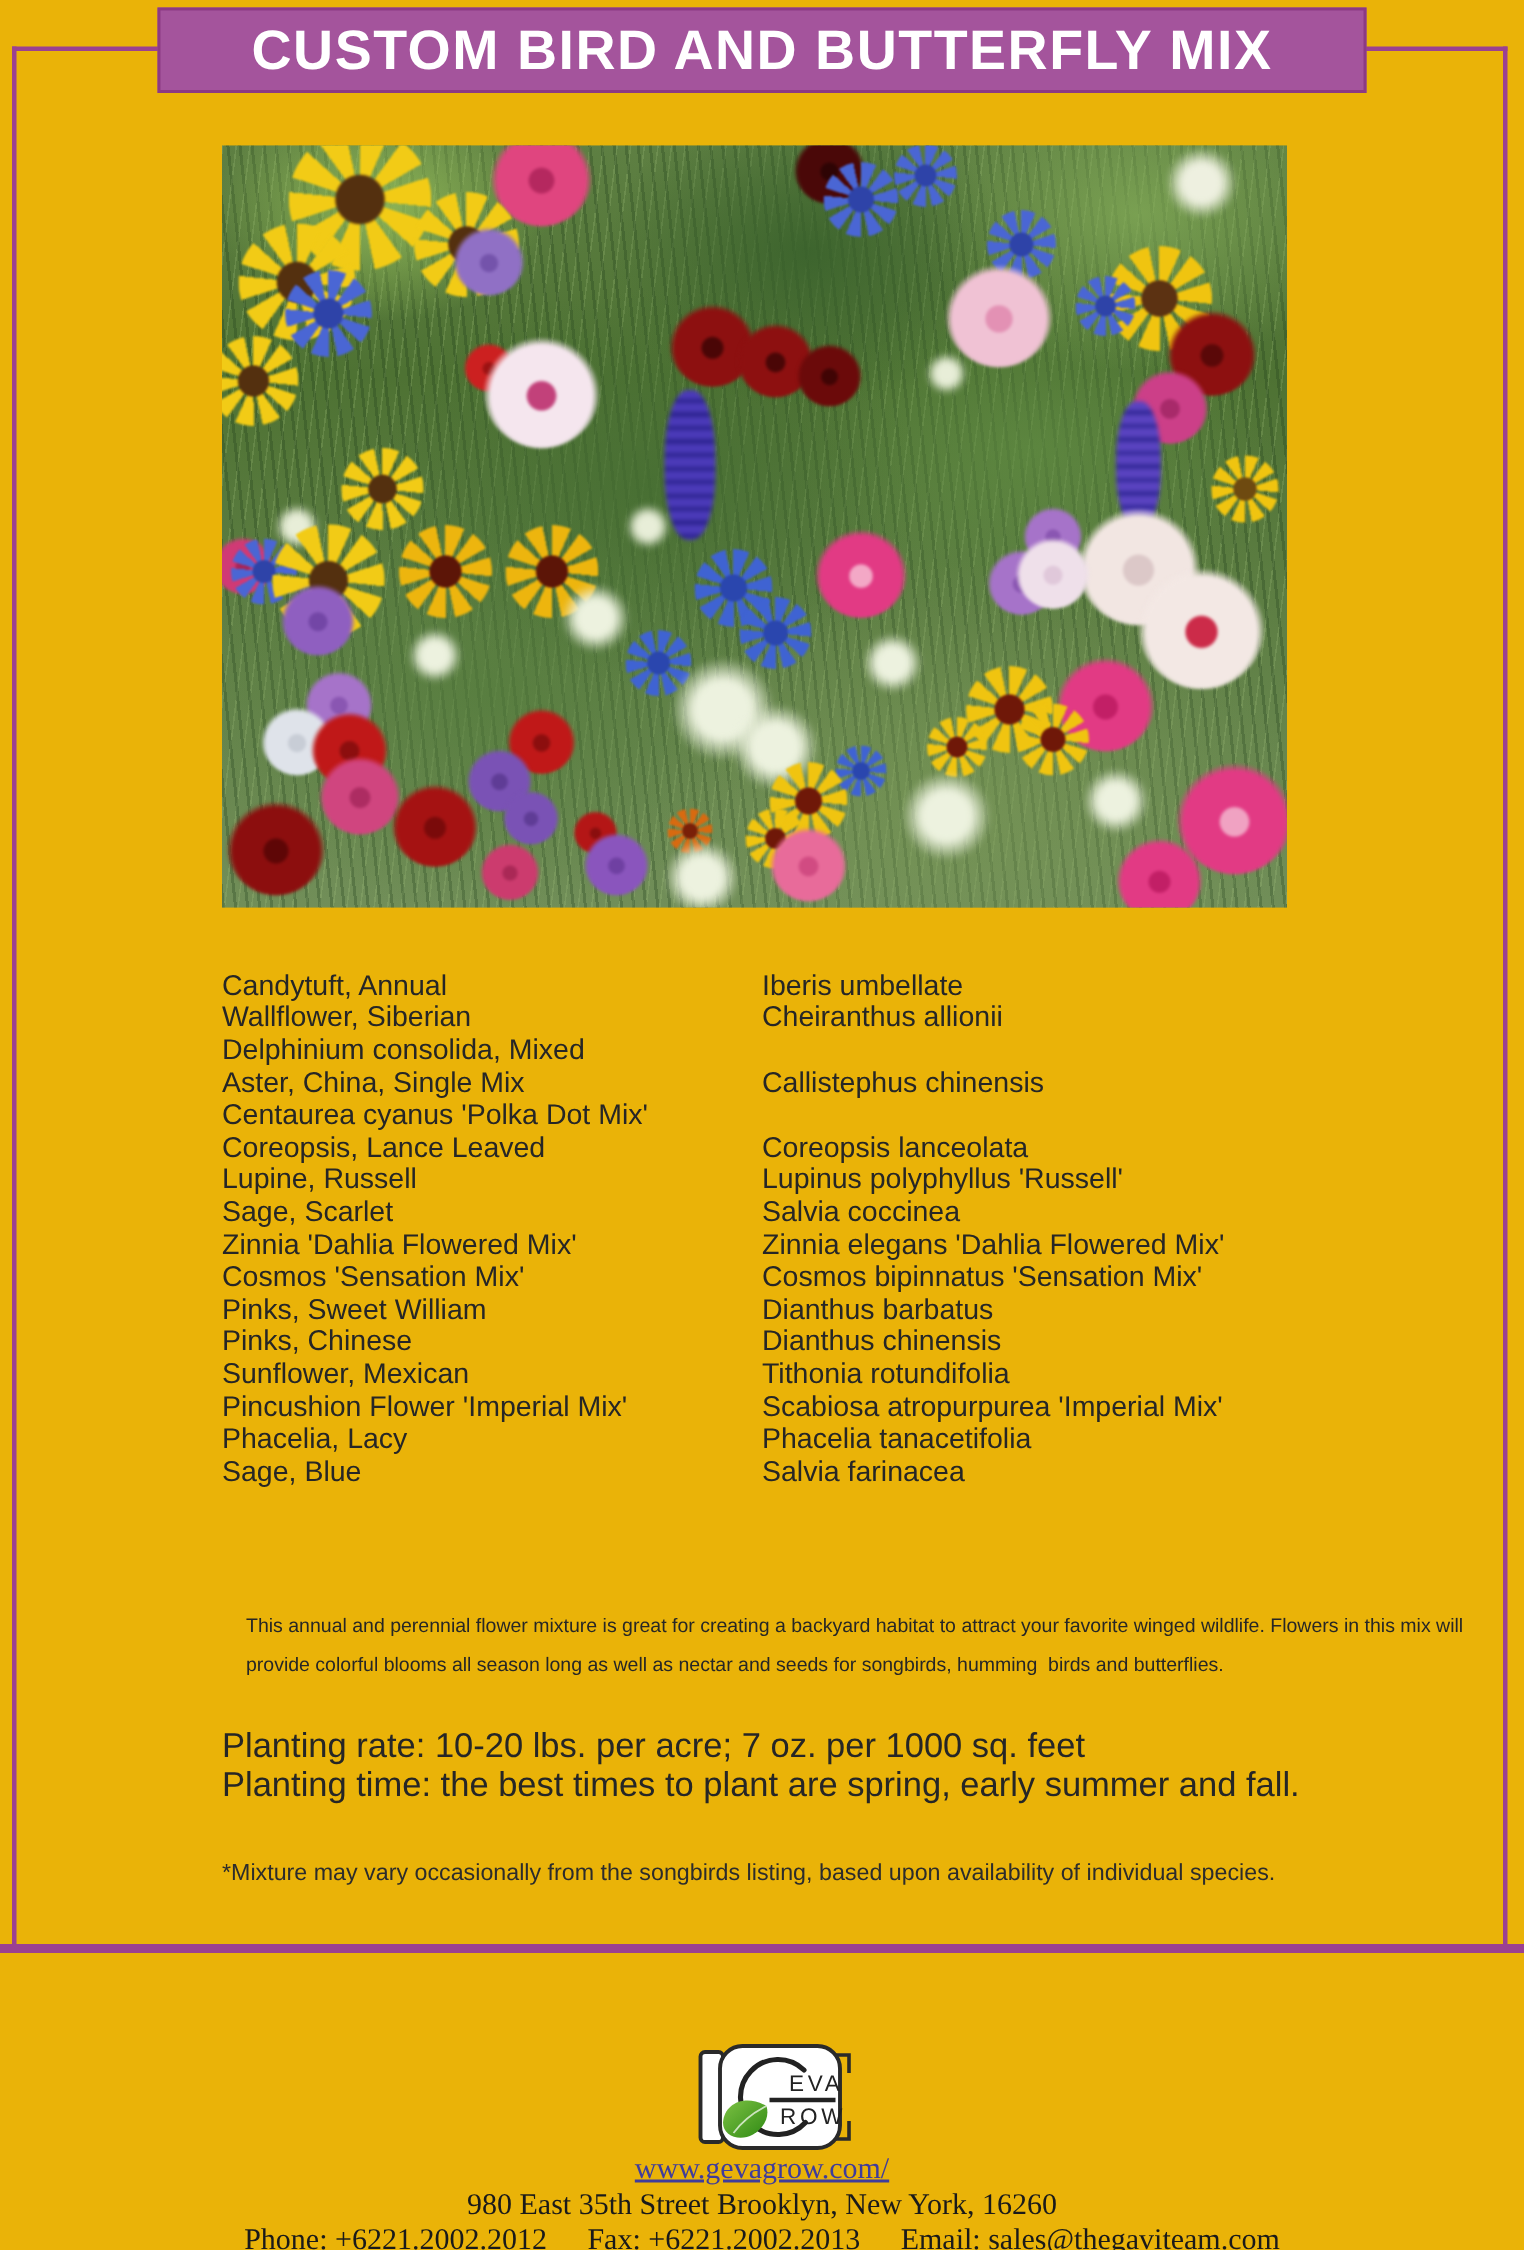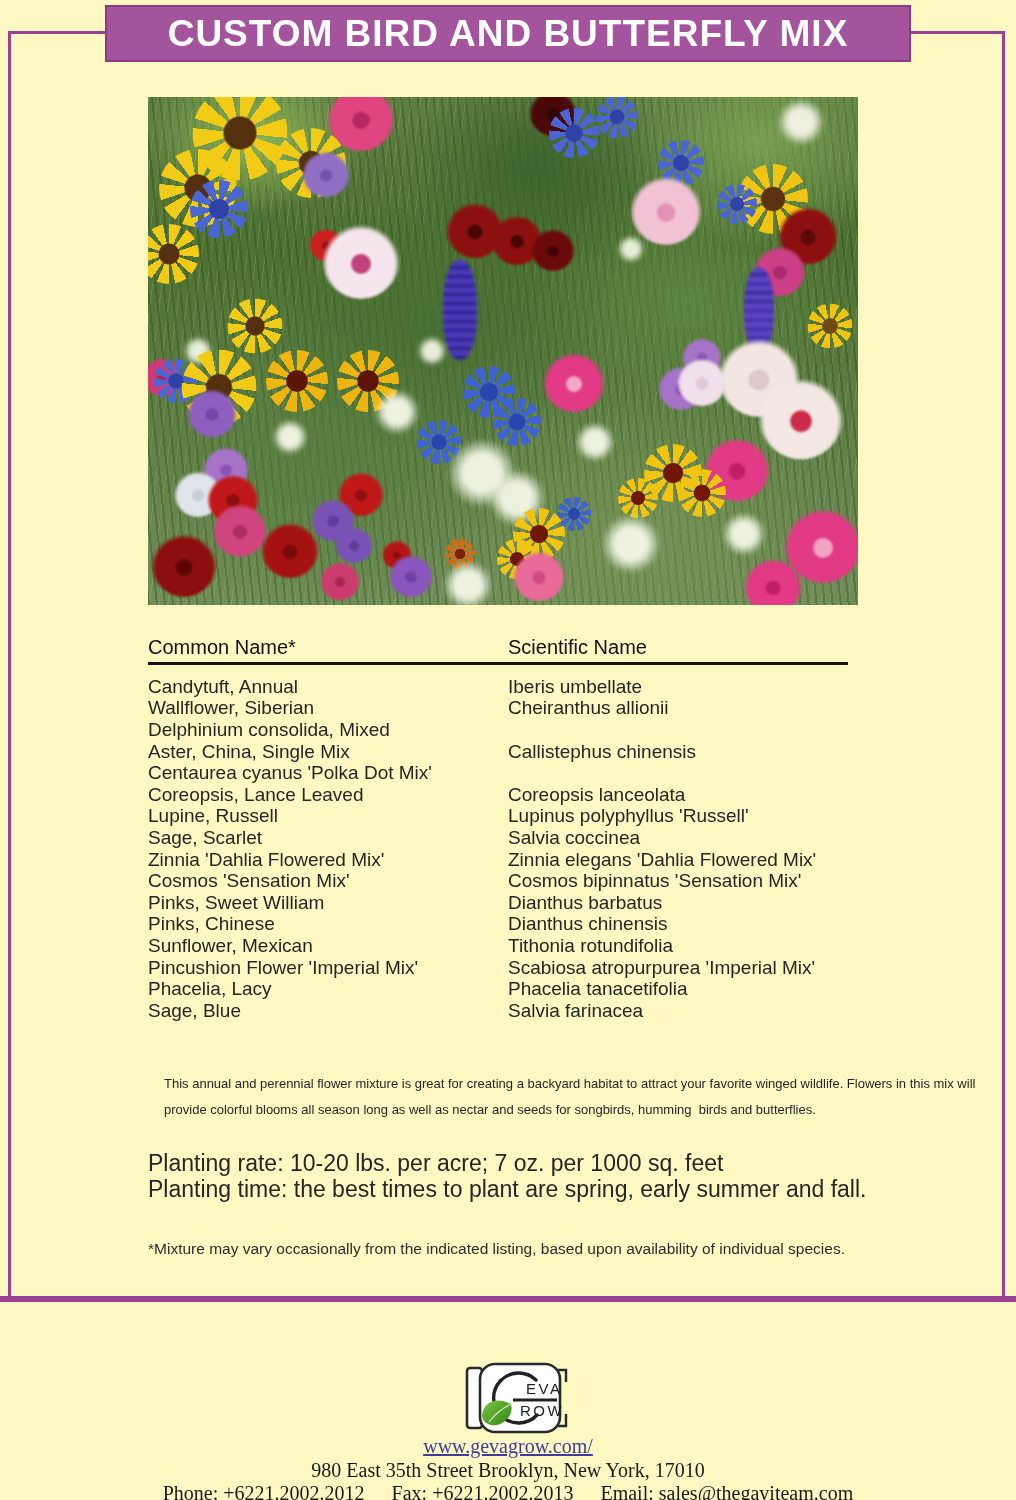--- a/index.html
+++ b/index.html
@@ -1,18 +1,18 @@
 <!DOCTYPE html>
 <html><head>
 <meta charset="utf-8">
 <style>
   html,body{margin:0;padding:0;background:#ffffff;}
   .page{
     position:relative;width:1016px;height:1500px;overflow:hidden;
-    background:#fef9c3;font-family:"Liberation Sans",sans-serif;color:#1c1c1c;
+    background:#eab308;font-family:"Liberation Sans",sans-serif;color:#1c1c1c;
   }
   
   .frame{
     position:absolute;left:8px;top:31px;width:997px;height:1270px;
     border-left:3px solid #9b4191;border-top:3px solid #9b4191;border-right:3px solid #9b4191;
     box-sizing:border-box;
   }
   .bottom-rule{
     position:absolute;left:0;top:1296px;width:1016px;height:6px;background:#9b4191;
   }
@@ -156,24 +156,20 @@
       <div class="flower cup" style="left: 5%; top: 92%; width: 66px; height: 66px; background: radial-gradient(circle at 50% 55%, rgb(94, 6, 6) 0px, rgb(94, 6, 6) 16%, rgb(140, 14, 14) 18%, rgb(140, 14, 14) 58%, rgba(0, 0, 0, 0) 68%);"></div>
       <div class="flower cup" style="left: 55%; top: 94%; width: 52px; height: 52px; background: radial-gradient(circle at 50% 55%, rgb(209, 75, 130) 0px, rgb(209, 75, 130) 16%, rgb(232, 107, 154) 18%, rgb(232, 107, 154) 58%, rgba(0, 0, 0, 0) 68%);"></div>
       <div class="flower cup" style="left: 37%; top: 94%; width: 44px; height: 44px; background: radial-gradient(circle at 50% 55%, rgb(111, 64, 162) 0px, rgb(111, 64, 162) 16%, rgb(138, 85, 189) 18%, rgb(138, 85, 189) 58%, rgba(0, 0, 0, 0) 68%);"></div>
       <div class="flower cup" style="left: 27%; top: 95%; width: 40px; height: 40px; background: radial-gradient(circle at 50% 55%, rgb(170, 40, 86) 0px, rgb(170, 40, 86) 16%, rgb(204, 59, 110) 18%, rgb(204, 59, 110) 58%, rgba(0, 0, 0, 0) 68%);"></div>
       <div class="flower puff" style="left: 45%; top: 96%; width: 50px; height: 50px; background: radial-gradient(circle, rgb(237, 242, 223) 0px, rgb(237, 242, 223) 38%, rgba(0, 0, 0, 0) 70%);"></div>
       <div class="flower cup" style="left: 95%; top: 88%; width: 78px; height: 78px; background: radial-gradient(circle at 50% 55%, rgb(240, 162, 194) 0px, rgb(240, 162, 194) 16%, rgb(226, 58, 132) 18%, rgb(226, 58, 132) 58%, rgba(0, 0, 0, 0) 68%);"></div>
       <div class="flower cup" style="left: 88%; top: 96%; width: 58px; height: 58px; background: radial-gradient(circle at 50% 55%, rgb(194, 31, 102) 0px, rgb(194, 31, 102) 16%, rgb(226, 58, 132) 18%, rgb(226, 58, 132) 58%, rgba(0, 0, 0, 0) 68%);"></div>
     </div>
 
   <div class="tbl">
-    <div class="tbl-head">
-      <div class="c1">Common Name*</div>
-      <div class="c2">Scientific Name</div>
-    </div>
     <div class="tbl-body">
         <div class="tbl-row">
           <div class="c1">Candytuft, Annual</div>
           <div class="c2">Iberis umbellate</div>
         </div>
         <div class="tbl-row">
           <div class="c1">Wallflower, Siberian</div>
           <div class="c2">Cheiranthus allionii</div>
         </div>
         <div class="tbl-row">
@@ -233,21 +229,21 @@
       </div>
   </div>
 
   <div class="desc">This annual and perennial flower mixture is great for creating a backyard habitat to attract your favorite winged wildlife. Flowers in this mix will provide colorful blooms all season long as well as nectar and seeds for songbirds, humming  birds and butterflies.</div>
 
   <div class="planting">
     <div>Planting rate: 10-20 lbs. per acre; 7 oz. per 1000 sq. feet</div>
     <div>Planting time: the best times to plant are spring, early summer and fall.</div>
   </div>
 
-  <div class="disclaimer">*Mixture may vary occasionally from the indicated listing, based upon availability of individual species.</div>
+  <div class="disclaimer">*Mixture may vary occasionally from the songbirds listing, based upon availability of individual species.</div>
 
   <div class="logo-wrap">
     <svg width="122" height="80" viewBox="0 0 122 80">
       <defs>
         <linearGradient id="leafgrad" x1="0" y1="0" x2="1" y2="1">
           <stop offset="0" stop-color="#7cc143"></stop>
           <stop offset="1" stop-color="#2f8a14"></stop>
         </linearGradient>
       </defs>
       <path d="M97 12 h10 v12" fill="none" stroke="#2a2a2a" stroke-width="2.4"></path>
@@ -259,20 +255,20 @@
       <text x="67" y="36" font-family="Liberation Sans, sans-serif" font-size="15" letter-spacing="2.5" fill="#222222">EVA</text>
       <text x="61" y="58" font-family="Liberation Sans, sans-serif" font-size="15" letter-spacing="2.5" fill="#222222">ROW</text>
       <path d="M 52 46 C 38 38 24 44 23 57 C 23 66 34 70 43 65 C 51 60 54 53 52 46 Z" fill="url(#leafgrad)"></path>
       <path d="M 52 46 C 44 50 36 56 30 64" fill="none" stroke="#ffffff" stroke-width="1.2" opacity=".7"></path>
     </svg>
   </div>
 
   <div class="website">
     <a>www.gevagrow.com/</a>
   </div>
-  <div class="address">980 East 35th Street Brooklyn, New York, 17010</div>
+  <div class="address">980 East 35th Street Brooklyn, New York, 16260</div>
   <div class="contact">
     <span>Phone: +6221.2002.2012</span>
     <span>Fax: +6221.2002.2013</span>
     <span>Email: sales@thegaviteam.com</span>
   </div>
 
 </div>
 
 </body></html>

